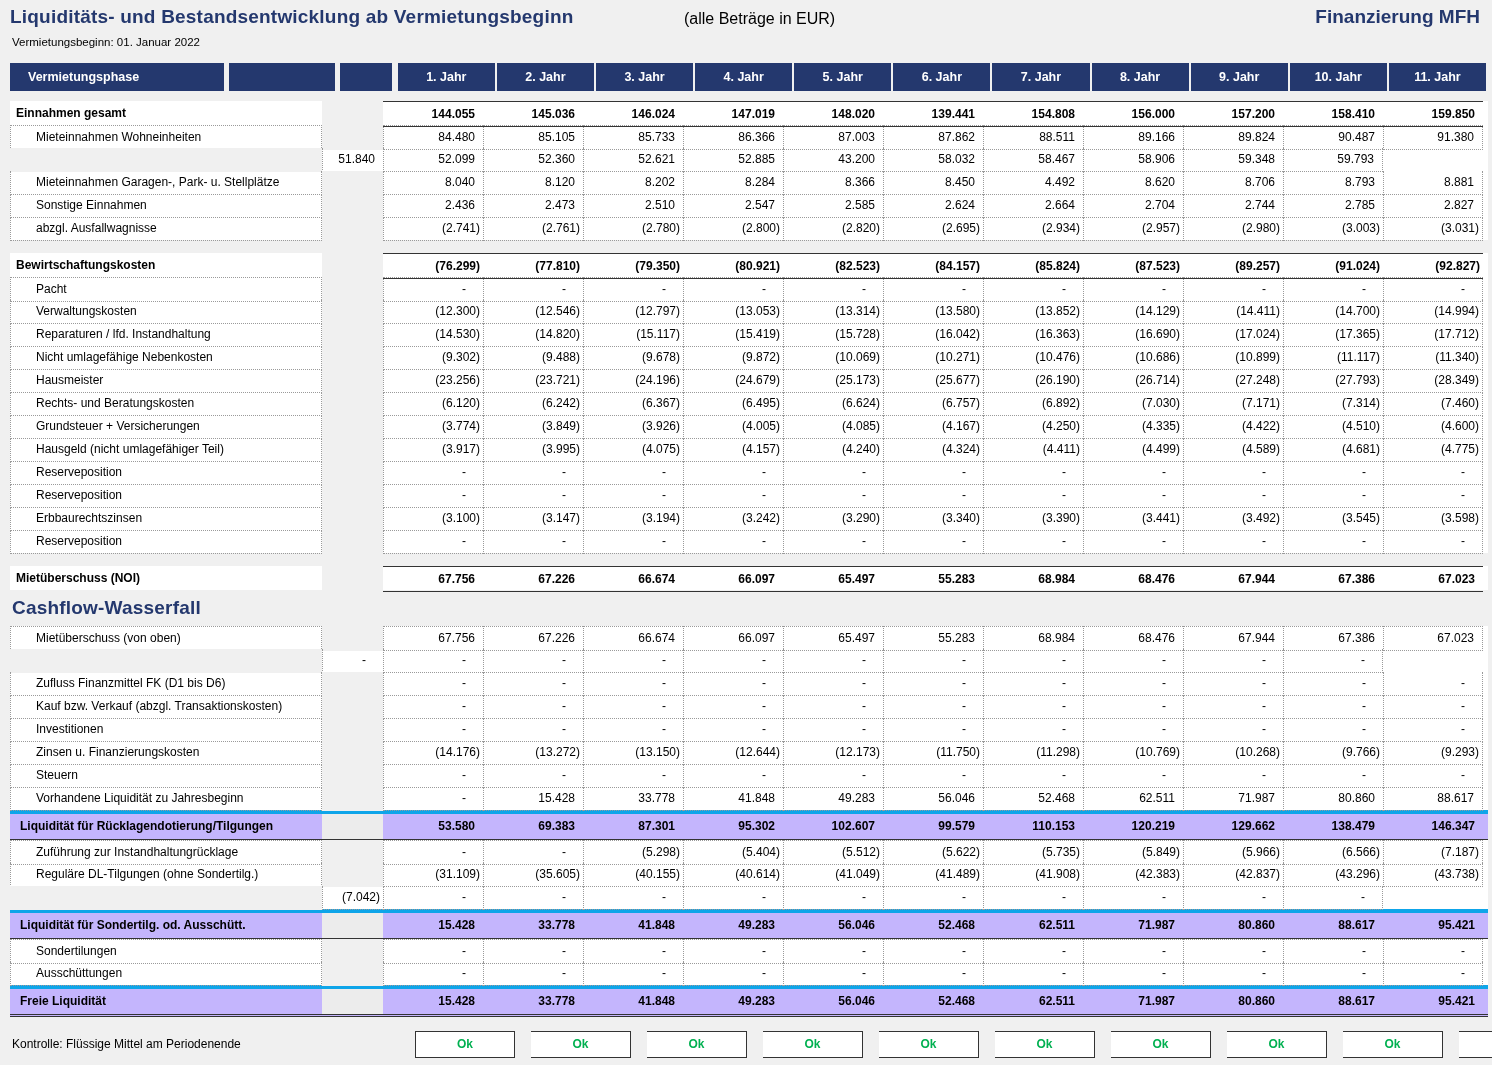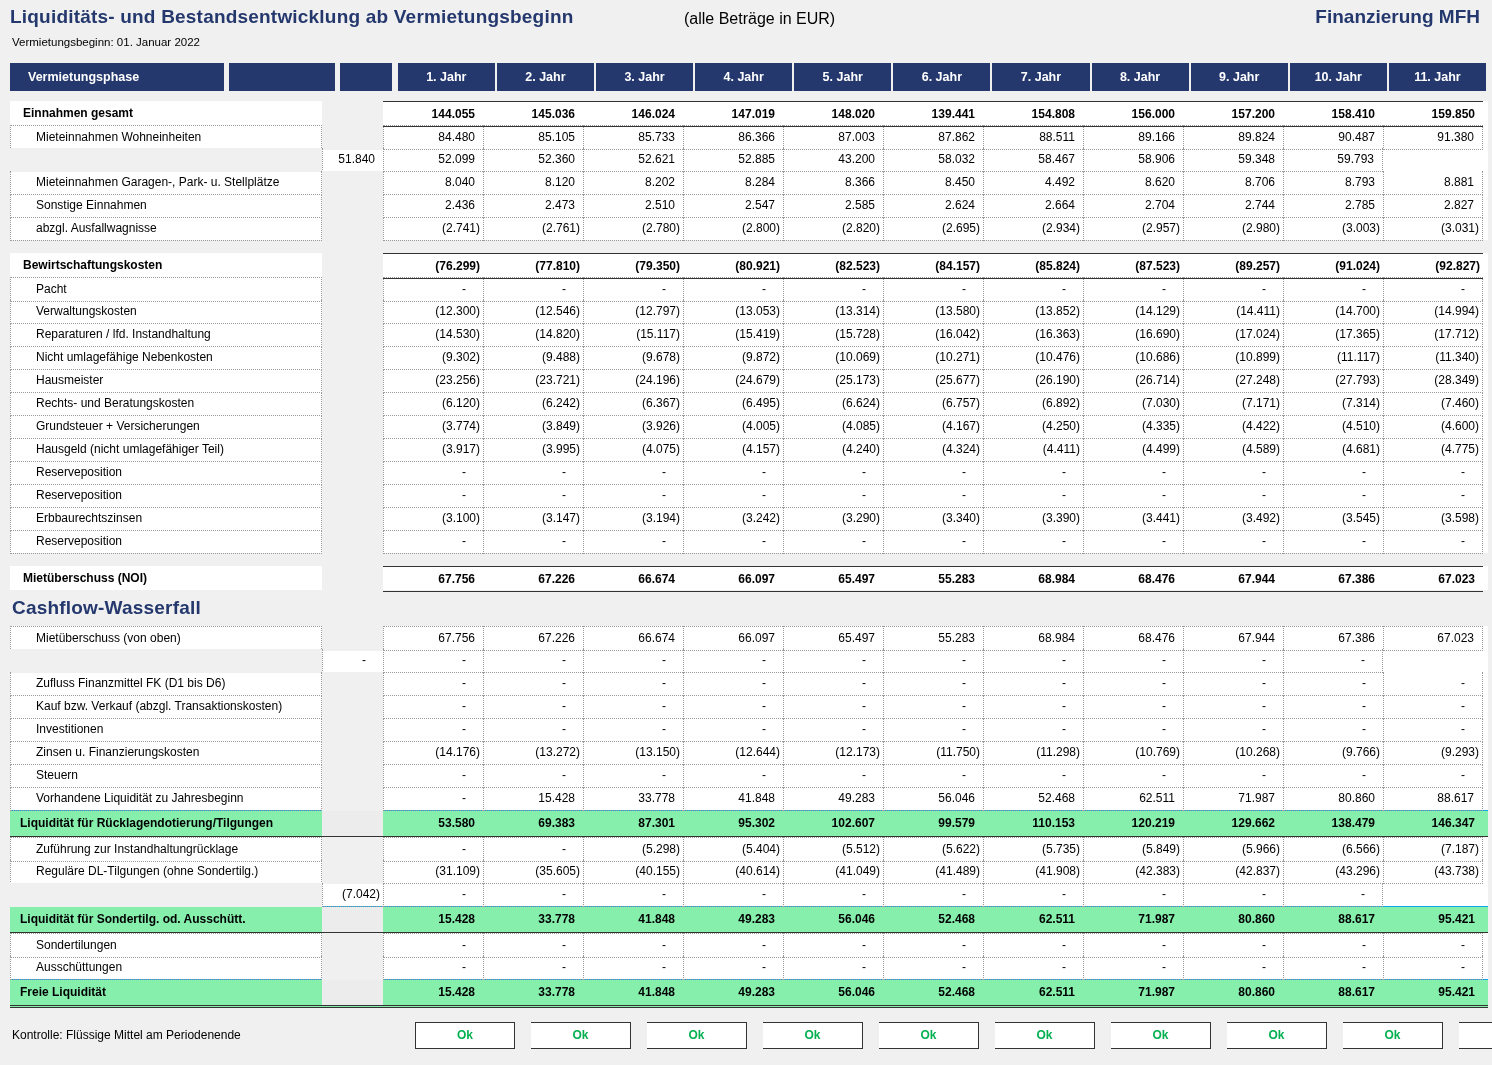--- a/index.html
+++ b/index.html
@@ -59,30 +59,30 @@
   
   .row.detail{height:23px;}
   .row.detail .lbl{border:1px dotted #9a9a9a;border-top:none;padding-left:25px;}
   .row.detail.dfirst .lbl{border-top:1px dotted #9a9a9a;}
   .row.detail .val{border-left:1px dotted #9a9a9a;border-bottom:1px dotted #9a9a9a;}
   .row.detail .val:last-child{border-right:1px dotted #9a9a9a;}
   .row.detail.dfirst .val{border-top:1px dotted #9a9a9a;}
 
   
   .row.total,.row.noi{height:24px;}
-  .row.total .lbl,.row.noi .lbl{font-weight:bold;padding-left:13px;line-height:24px;}
+  .row.total .lbl,.row.noi .lbl{font-weight:bold;padding-left:6px;line-height:24px;}
   .row.total .val,.row.noi .val{
     font-weight:bold;line-height:24px;
     border-top:1px solid #333;border-bottom:1px solid #333;
   }
 
   
   .row.band{
-    height:25px;background:#86efac;
-    border-top:1px solid #0ea5e9;border-bottom:1px solid #333;
+    height:25px;background:#c4b5fd;
+    border-top:4px solid #0ea5e9;border-bottom:1px solid #333;
   }
   .row.band .lbl{font-weight:bold;padding-left:10px;line-height:25px;}
   .row.band .val{font-weight:bold;line-height:25px;}
   .row.band .gapc{background:#ececec;}
   .row.band.final{border-bottom:3px double #333;}
 
   
   .row.control{height:27px;background:transparent;gap:16px;}
   .row.control .lbl{padding-left:2px;line-height:27px;background:transparent;}
   .row.control .gapc{background:transparent;}

